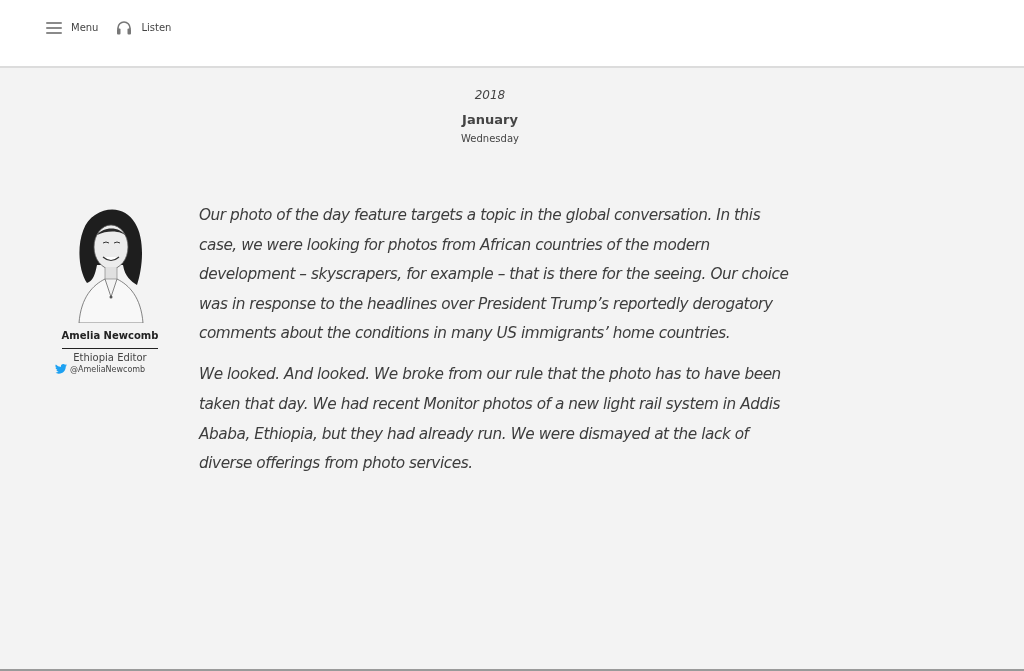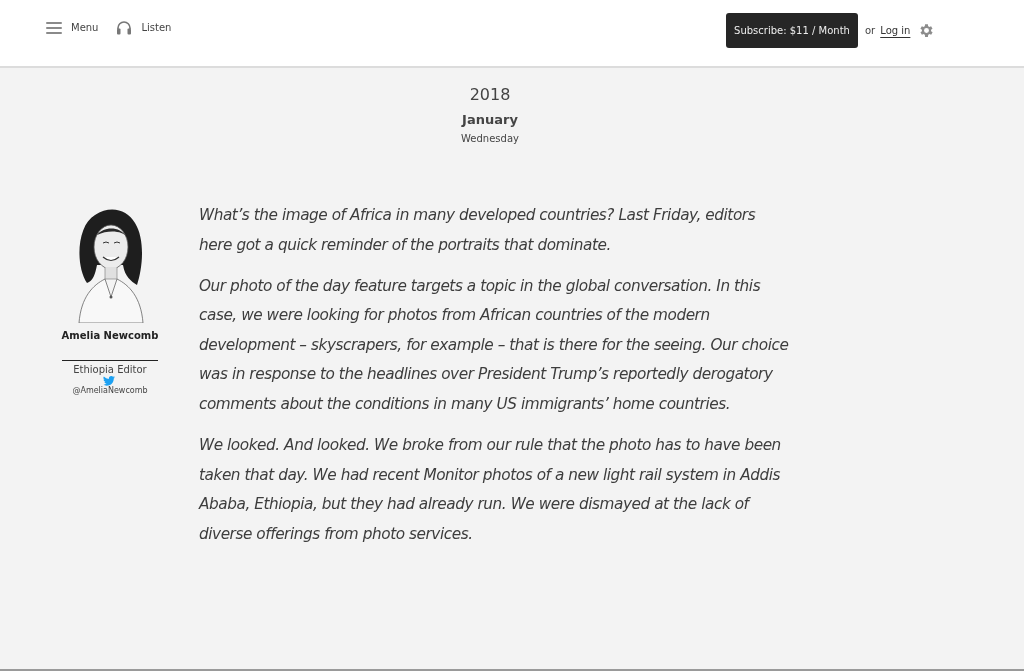--- a/index.html
+++ b/index.html
@@ -45,42 +45,42 @@
     background: #262626; color: #eee; font-size: 10px;
     height: 35px; width: 132px; border-radius: 3px;
     display: flex; align-items: center; justify-content: center; cursor: pointer;
   }
   .or-text { font-size: 10px; color: #444; margin-left: 7px; }
   .login-link { font-size: 10px; color: #333; margin-left: 5px; text-decoration: underline; text-underline-offset: 3px; cursor: pointer; }
   .gear { margin-left: 8px; width: 17px; height: 17px; cursor: pointer; }
 
   
   .date { position: absolute; left: 430px; top: 88px; width: 120px; text-align: center; }
-  .date .year { font-size: 16px; color: #444; line-height: 14px; }
+  .date .year { font-size: 12px; color: #444; line-height: 14px; font-style: italic; }
   .date .month { font-size: 13px; font-weight: bold; color: #444; line-height: 18px; margin-top: 9px; }
   .date-row { position: relative; height: 34px; margin-top: 5px; }
   .cal {
     position: absolute; left: 44px; top: 4px; width: 34px; height: 30px;
     background: #fff; border: 1px solid #c9c9c9; border-radius: 2px;
     font-size: 12px; color: #333; display: flex; align-items: center; justify-content: center; font-weight: bold;
   }
   .cal::before, .cal::after {
     content: ""; position: absolute; top: -5px; width: 2px; height: 7px; background: #bbb;
   }
   .cal::before { left: 8px; } .cal::after { right: 8px; }
   .arrow { position: absolute; top: 9px; width: 12px; height: 16px; cursor: pointer; }
   .arrow.prev { left: 24px; } .arrow.next { left: 84px; }
   .date .weekday { font-size: 10px; color: #444; margin-top: 4px; }
 
   
   .author { position: absolute; left: 55px; top: 205px; width: 110px; text-align: center; }
   .portrait { width: 90px; height: 118px; margin: 0 auto; display: block; }
-  .author-name { display: inline-block; font-size: 10px; font-weight: bold; color: #222; margin-top: 7px; border-bottom: 1px solid #222; padding-bottom: 19px; cursor: pointer; }
+  .author-name { display: inline-block; font-size: 10px; font-weight: bold; color: #222; margin-top: 7px; border-bottom: 1px solid #222; padding-bottom: 7px; cursor: pointer; }
   .author-role { font-size: 10px; color: #444; margin-top: 3px; }
-  .author-tw { font-size: 8px; color: #444; margin-top: 1px; display: flex; align-items: center; justify-content: flex-start; cursor: pointer; flex-direction: column; }
+  .author-tw { font-size: 8px; color: #444; margin-top: 1px; display: flex; align-items: center; justify-content: flex-start; cursor: pointer; }
   .author-tw svg { margin-right: 3px; }
 
   
   .article {
     position: absolute; left: 199px; top: 201px; width: 590px;
     font-family: "DejaVu Sans", sans-serif; font-style: italic; font-weight: 300;
     font-size: 15.3px; line-height: 29.6px; color: #3d3d3d; letter-spacing: -0.45px;
   }
   .article p { margin-bottom: 11.5px; }
   .bottom-line { position: absolute; left: 0; top: 669px; width: 1024px; height: 2px; background: #9a9a9a; }
@@ -102,28 +102,20 @@
       <svg width="16" height="15" viewBox="0 0 16 15">
         <path d="M2 9 V8 A6 6 0 0 1 14 8 V9" fill="none" stroke="#777" stroke-width="1.6"></path>
         <rect x="1" y="8.5" width="3.5" height="6" rx="1" fill="#777"></rect>
         <rect x="11.5" y="8.5" width="3.5" height="6" rx="1" fill="#777"></rect>
       </svg>
       <span class="lbl">Listen</span>
     </div>
   </div>
 
 
-  <div class="hdr-right">
-    <div class="subscribe-btn">Subscribe: $11 / Month</div>
-    <span class="or-text">or</span>
-    <span class="login-link">Log in</span>
-    <svg class="gear" viewBox="0 0 24 24">
-      <path fill="#8c8c8c" d="M19.4 13a7.5 7.5 0 0 0 0-2l2.1-1.6-2-3.5-2.5 1a7.6 7.6 0 0 0-1.7-1L15 3h-4l-.4 2.9a7.6 7.6 0 0 0-1.7 1l-2.5-1-2 3.5L6.6 11a7.5 7.5 0 0 0 0 2l-2.1 1.6 2 3.5 2.5-1a7.6 7.6 0 0 0 1.7 1L11 21h4l.4-2.9a7.6 7.6 0 0 0 1.7-1l2.5 1 2-3.5zM13 15.5A3.5 3.5 0 1 1 13 8.5a3.5 3.5 0 0 1 0 7z" transform="translate(-1 0)"></path>
-    </svg>
-  </div>
 </header>
 
 <section class="date">
   <div class="year">2018</div>
   <div class="month">January</div>
   <div class="weekday">Wednesday</div>
 </section>
 
 <aside class="author">
   <svg class="portrait" viewBox="0 0 90 118">
@@ -140,18 +132,17 @@
   <div class="author-role">Ethiopia Editor</div>
   <div class="author-tw">
     <svg width="12" height="10" viewBox="0 0 24 20">
       <path fill="#1da1f2" d="M24 2.4a9.8 9.8 0 0 1-2.8.8A4.9 4.9 0 0 0 23.3.5a9.9 9.9 0 0 1-3.1 1.2A4.9 4.9 0 0 0 11.8 6 14 14 0 0 1 1.7.9a4.9 4.9 0 0 0 1.5 6.6A4.9 4.9 0 0 1 1 6.9a4.9 4.9 0 0 0 3.9 4.8 4.9 4.9 0 0 1-2.2.1 4.9 4.9 0 0 0 4.6 3.4A9.9 9.9 0 0 1 0 17.2 14 14 0 0 0 7.5 19.4c9.1 0 14-7.5 14-14v-.6A10 10 0 0 0 24 2.4z"></path>
     </svg>
     <span>@AmeliaNewcomb</span>
   </div>
 </aside>
 
 <article class="article">
-  <p>What’s the image of Africa in many developed countries? Last Friday, editors here got a quick reminder of the portraits that dominate.</p>
   <p>Our photo of the day feature targets a topic in the global conversation. In this case, we were looking for photos from African countries of the modern development – skyscrapers, for example – that is there for the seeing. Our choice was in response to the headlines over President Trump’s reportedly derogatory comments about the conditions in many US immigrants’ home countries.</p>
   <p>We looked. And looked. We broke from our rule that the photo has to have been taken that day. We had recent Monitor photos of a new light rail system in Addis Ababa, Ethiopia, but they had already run. We were dismayed at the lack of diverse offerings from photo services.</p>
 </article>
 
 <div class="bottom-line"></div>
 
 </body></html>

